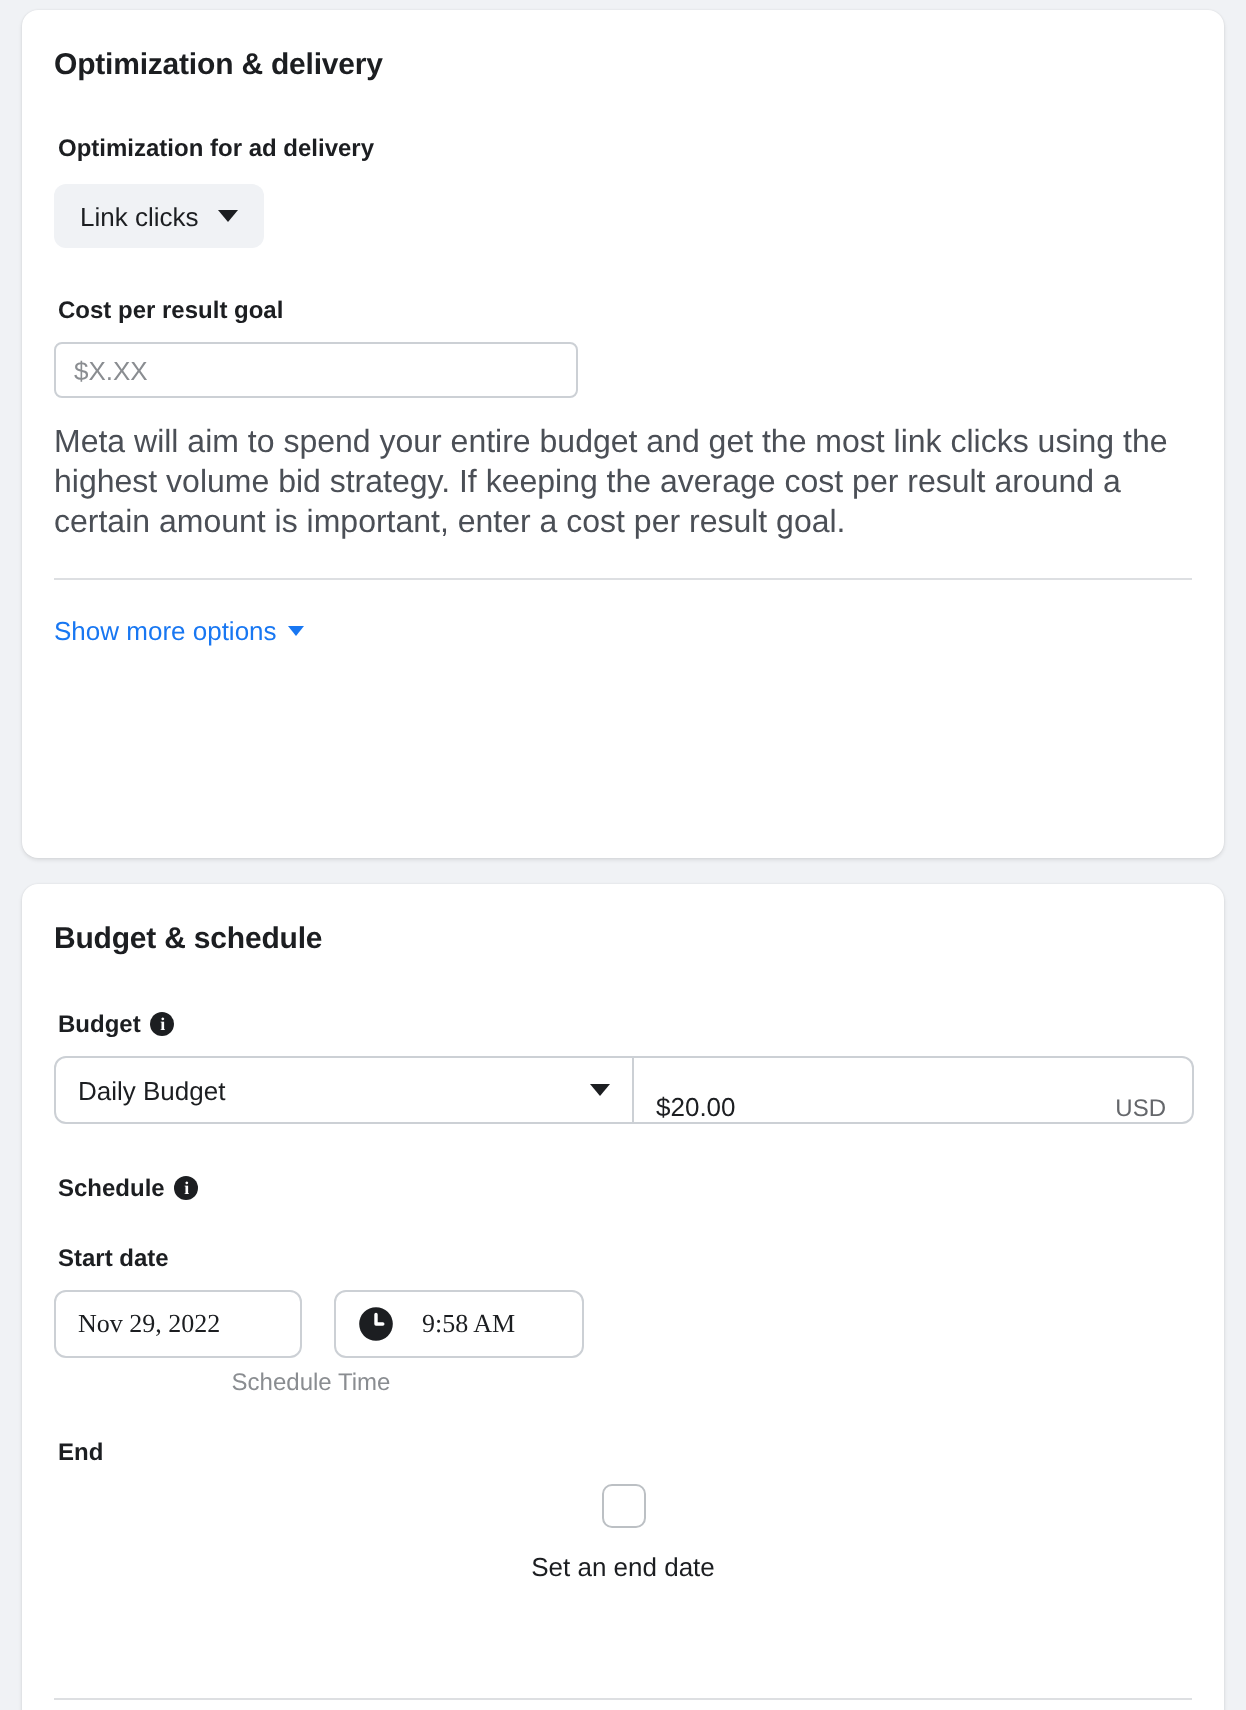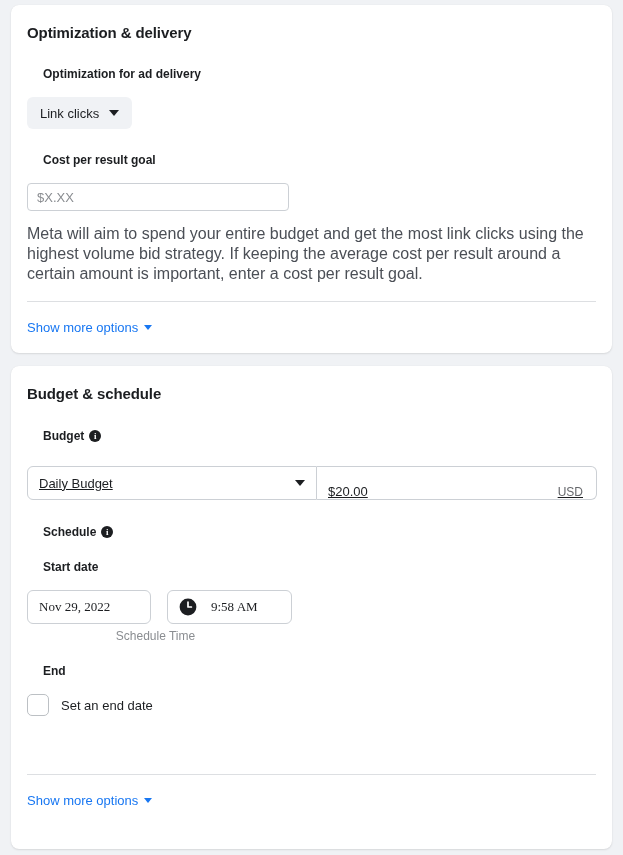--- a/index.html
+++ b/index.html
@@ -41,21 +41,21 @@
     letter-spacing: -0.1px;
     padding-top: 19px;
     padding-bottom: 0;
     margin: 0;
   }
 
   .field-label {
     font-size: 12px;
     font-weight: bold;
     color: #1c1e21;
-    margin: 16px;
+    margin: 2px;
     display: flex;
     align-items: center;
     gap: 5px;
   }
 
   
   .pill-select {
     display: inline-flex;
     align-items: center;
     gap: 10px;
@@ -226,41 +226,42 @@
     margin: 5px 0 0 0;
     width: 257px;
     text-align: center;
   }
 
   
   .checkbox-row {
     display: flex;
     align-items: center;
     gap: 12px;
+    flex-direction: column;
   }
   .checkbox {
     width: 22px; height: 22px;
     border: 1px solid #bcc0c4;
     border-radius: 5px;
     background: #fff;
     cursor: pointer;
     flex: none;
   }
   .checkbox-label {
     font-size: 13px;
     color: #1c1e21;
     cursor: pointer;
   }
 </style>
 </head>
 <body>
 
 <div class="page">
 
-  <section class="card" style="height:348px;">
+  <section class="card" style="height:424px;">
     <h2 class="card-title">Optimization &amp; delivery</h2>
 
     <div style="margin-top:26px;">
       <div class="field-label">Optimization for ad delivery</div>
 
       <div style="margin-top:11px;">
         <button class="pill-select">
           <span>Link clicks</span>
           <span class="caret-down"></span>
         </button>
@@ -286,21 +287,21 @@
 
   <section class="card" style="height:483px;">
     <h2 class="card-title">Budget &amp; schedule</h2>
 
     <div style="margin-top:27px;">
       <div class="field-label">
         <span>Budget</span>
         <span class="info-icon">i</span>
       </div>
 
-      <div class="combo-row" style="margin-top:23px;text-decoration:underline;">
+      <div class="combo-row" style="margin-top:9px;">
         <div class="combo-left">
           <span>Daily Budget</span>
           <span class="caret-down"></span>
         </div>
         <div class="combo-right">
           <span class="amount-value" contenteditable="false" style="">$20.00</span>
           <span class="currency-suffix">USD</span>
         </div>
       </div>
 

